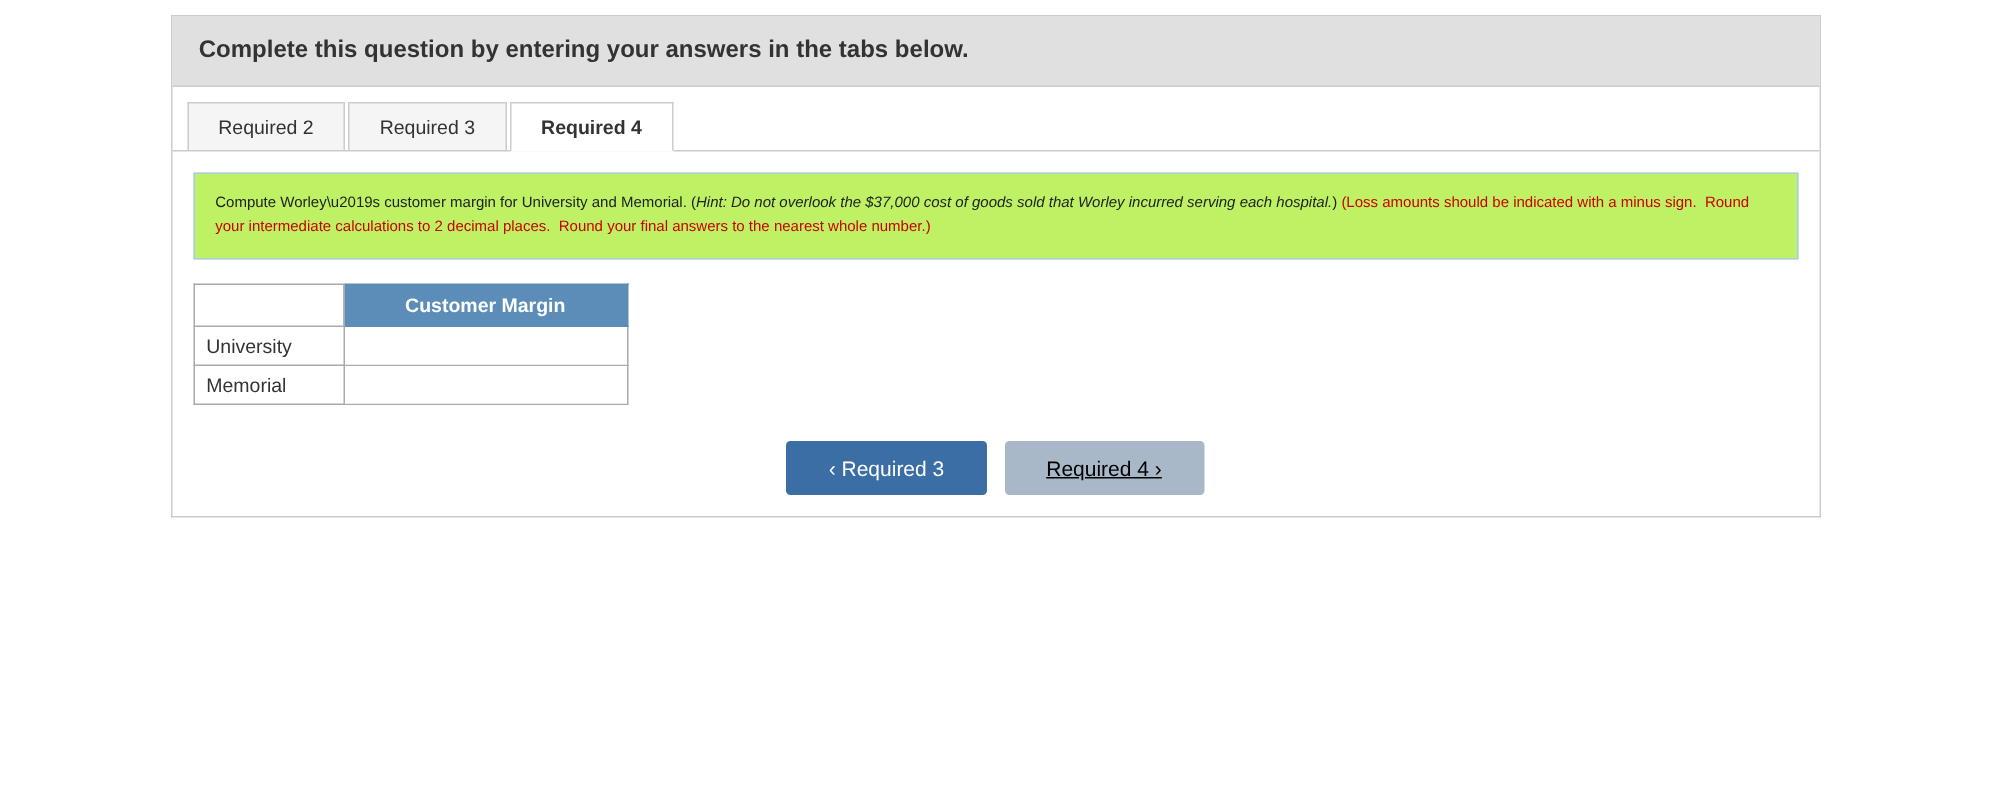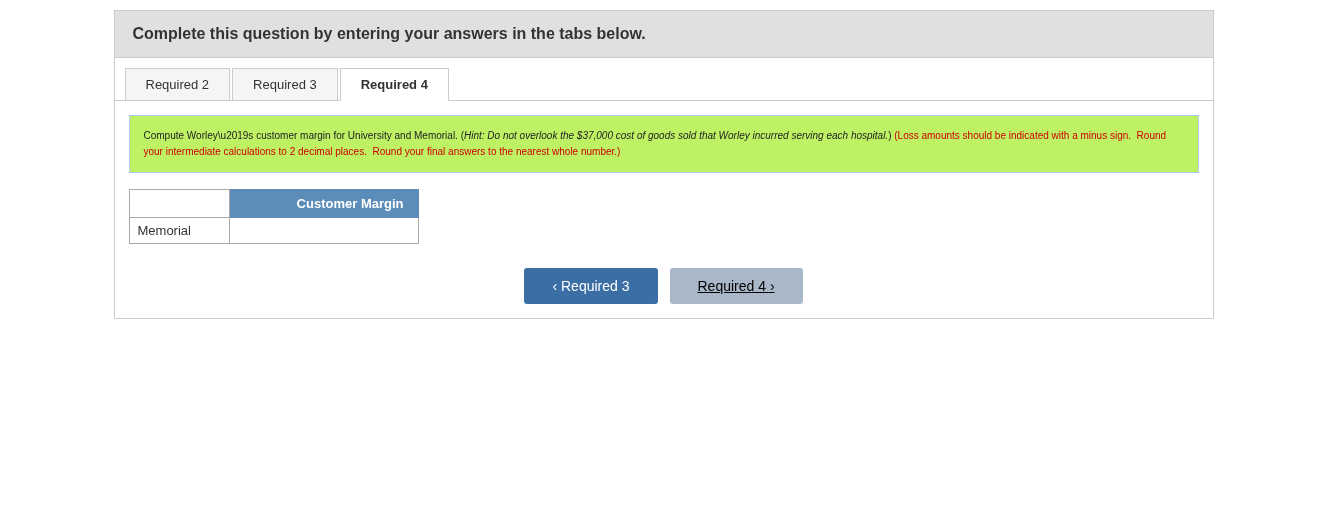--- a/index.html
+++ b/index.html
@@ -81,21 +81,21 @@
       margin-bottom: 24px;
     }
 
     .data-table th {
       background: #5b8db8;
       color: #fff;
       padding: 6px 14px;
       font-weight: bold;
       font-size: 13px;
       border: 1px solid #5b8db8;
-      text-align: right;
+      text-align: center;
     }
 
     .data-table td {
       border: 1px solid #aaa;
       padding: 4px 8px;
       font-size: 13px;
     }
 
     .data-table td.label-cell {
       background: #fff;
@@ -173,20 +173,26 @@
 
     <table class="data-table">
       <thead>
         <tr>
           <th style="background:#fff; border:1px solid #aaa; min-width:100px;"></th>
           <th>Customer Margin</th>
         </tr>
       </thead>
       <tbody>
         <tr>
+          <td class="label-cell">University</td>
+          <td class="input-cell">
+            <input type="text" value="" style="">
+          </td>
+        </tr>
+        <tr>
           <td class="label-cell">Memorial</td>
           <td class="input-cell">
             <input type="text" value="" style="">
           </td>
         </tr>
       </tbody>
     </table>
 
     <div class="navigation-row">
       <button class="nav-btn prev">‹  Required 3</button>

